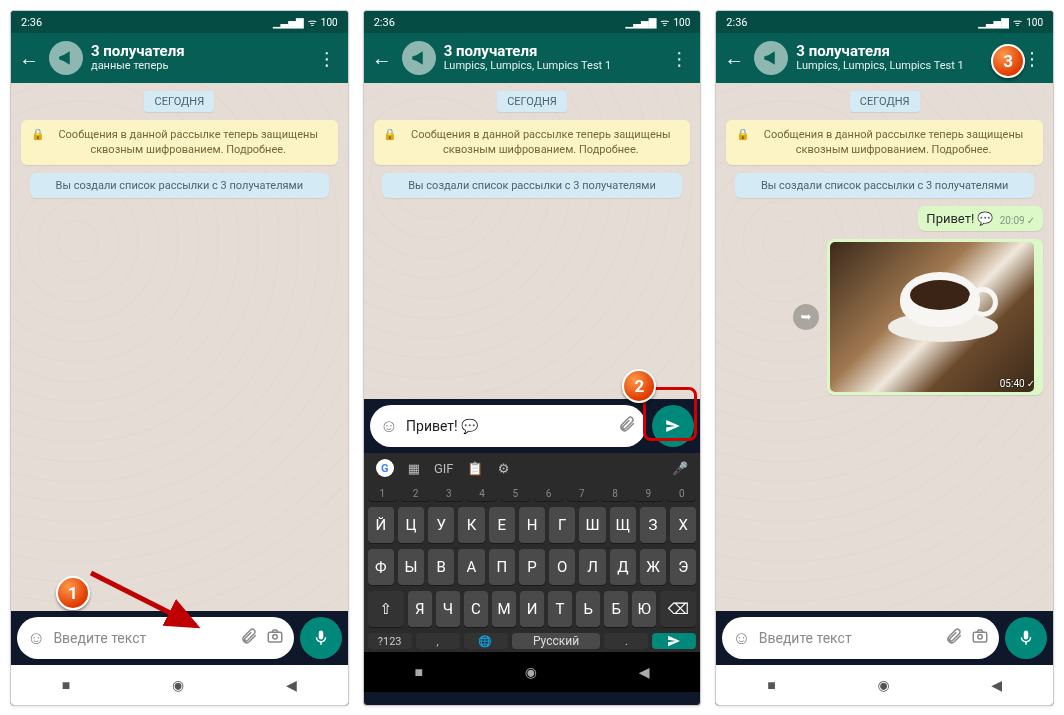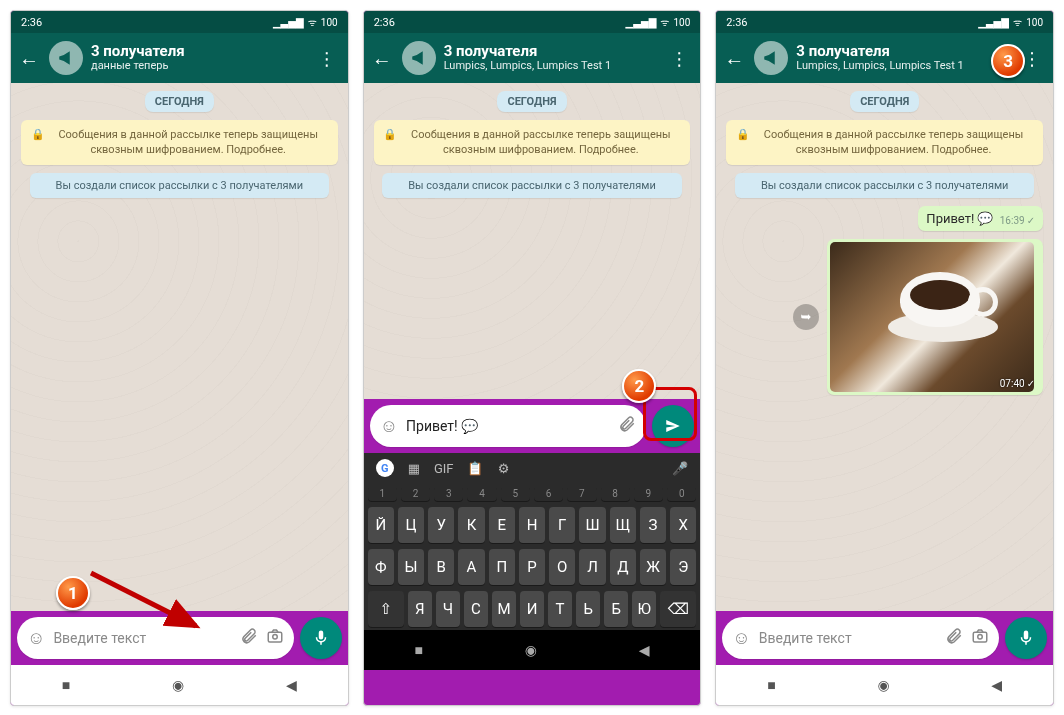--- a/index.html
+++ b/index.html
@@ -12,21 +12,21 @@
     display: flex;
     gap: 14px;
     padding: 10px;
     box-sizing: border-box;
   }
   .phone {
     width: 338px;
     height: 694px;
     border: 1px solid #ccc;
     border-radius: 4px;
-    background: #a21caf;
+    background: #0f172a;
     display: flex;
     flex-direction: column;
     overflow: hidden;
     position: relative;
     box-shadow: 0 1px 3px rgba(0,0,0,0.1);
   }
   .statusbar {
     height: 22px;
     background: #054d44;
     color: #fff;
@@ -66,23 +66,22 @@
     display:flex;
     flex-direction:column;
     align-items:center;
     gap:8px;
   }
   .pill {
     background:#d4eaf4;
     color:#4a6670;
     font-size:11px;
     padding:4px 10px;
-    border-radius:8px;
+    border-radius:3px;
     box-shadow:0 1px 1px rgba(0,0,0,0.08);
-    font-weight:bold;
   }
   .yellowbox {
     background:#fdf4c5;
     color:#74663e;
     font-size:11px;
     padding:7px 10px;
     border-radius:6px;
     text-align:center;
     box-shadow:0 1px 1px rgba(0,0,0,0.08);
     display:flex;
@@ -396,20 +395,32 @@
         <span class="key">Ч</span>
         <span class="key">С</span>
         <span class="key">М</span>
         <span class="key">И</span>
         <span class="key">Т</span>
         <span class="key">Ь</span>
         <span class="key">Б</span>
         <span class="key">Ю</span>
       <span class="key dark wide">⌫</span>
     </div>
+    <div class="kb-bottom">
+      <div class="kb-sym">?123</div>
+      <div class="kb-sym">,</div>
+      <div class="kb-sym">🌐</div>
+      <div class="kb-space">Русский</div>
+      <div class="kb-sym">.</div>
+      <div class="kb-send">
+        <svg width="16" height="16" viewBox="0 0 24 24" fill="#fff">
+            <path d="M3 20l18-8L3 4v6l12 2-12 2v6z"></path>
+          </svg>
+      </div>
+    </div>
   </div>
   <div class="navbar dark">
     <span>■</span>
     <span>◉</span>
     <span>◀</span>
   </div>
 
   <div class="highlight-box" style="top:376px; right:3px; width:48px; height:48px;"></div>
   <div class="badge" style="top:358px; right:44px;">2</div>
 </div>
@@ -440,33 +451,33 @@
     <div class="pill">СЕГОДНЯ</div>
     <div class="yellowbox">
       <span class="lock">🔒</span>
       <span>Сообщения в данной рассылке теперь защищены сквозным шифрованием. Подробнее.</span>
     </div>
     <div class="bluebox">Вы создали список рассылки с 3 получателями</div>
 
     <div class="msg-out">
       <span><span>Привет!</span> <span style="color:#aaa">💬</span></span>
       <span class="msg-meta">
-        <span>16:39</span>
+        <span>20:09</span>
         <span>✓</span>
       </span>
     </div>
 
     <div class="img-msg">
       <div class="fwd-icon">➥</div>
       <div class="img-fake">
         <div class="saucer"></div>
         <div class="cup"></div>
       </div>
       <div class="img-meta">
-        <span>07:40</span>
+        <span>05:40</span>
         <span>✓</span>
       </div>
     </div>
   </div>
   <div class="input-row">
     <div class="input-box">
       <span class="ico">☺</span>
       <span class="input-text">Введите текст</span>
       <span class="ico">
         <svg width="18" height="18" viewBox="0 0 24 24" fill="none" stroke="#888" stroke-width="2">

